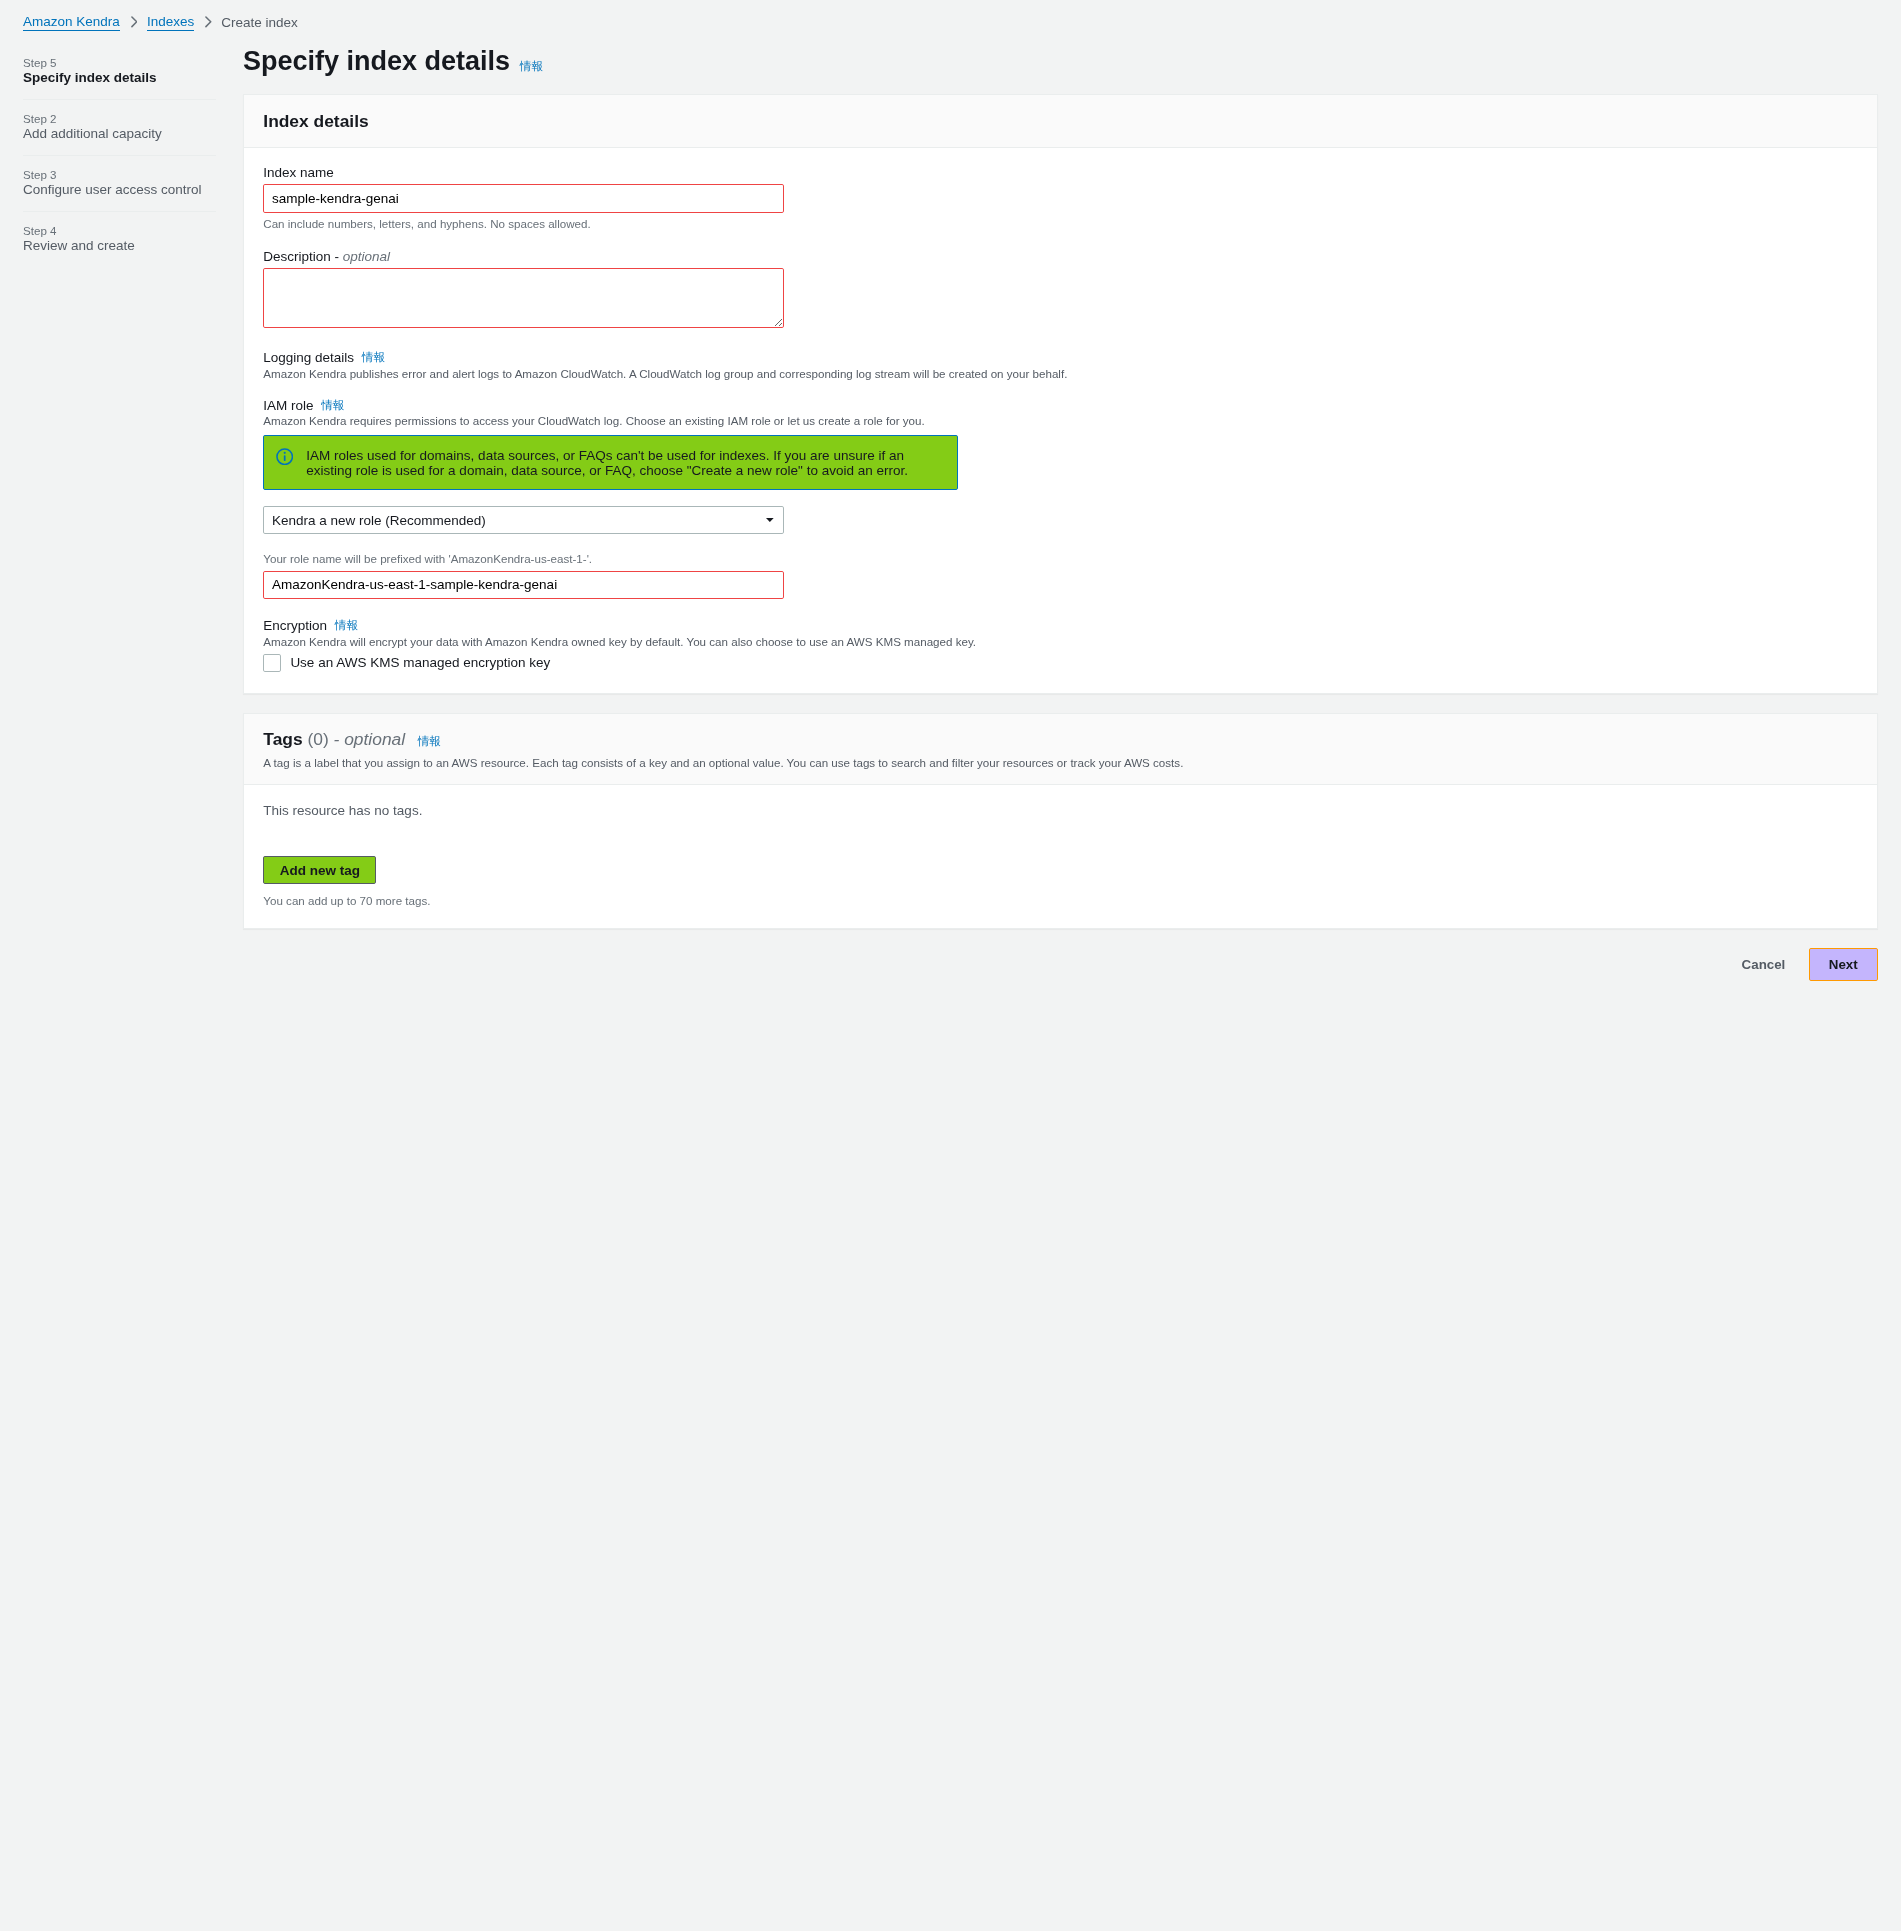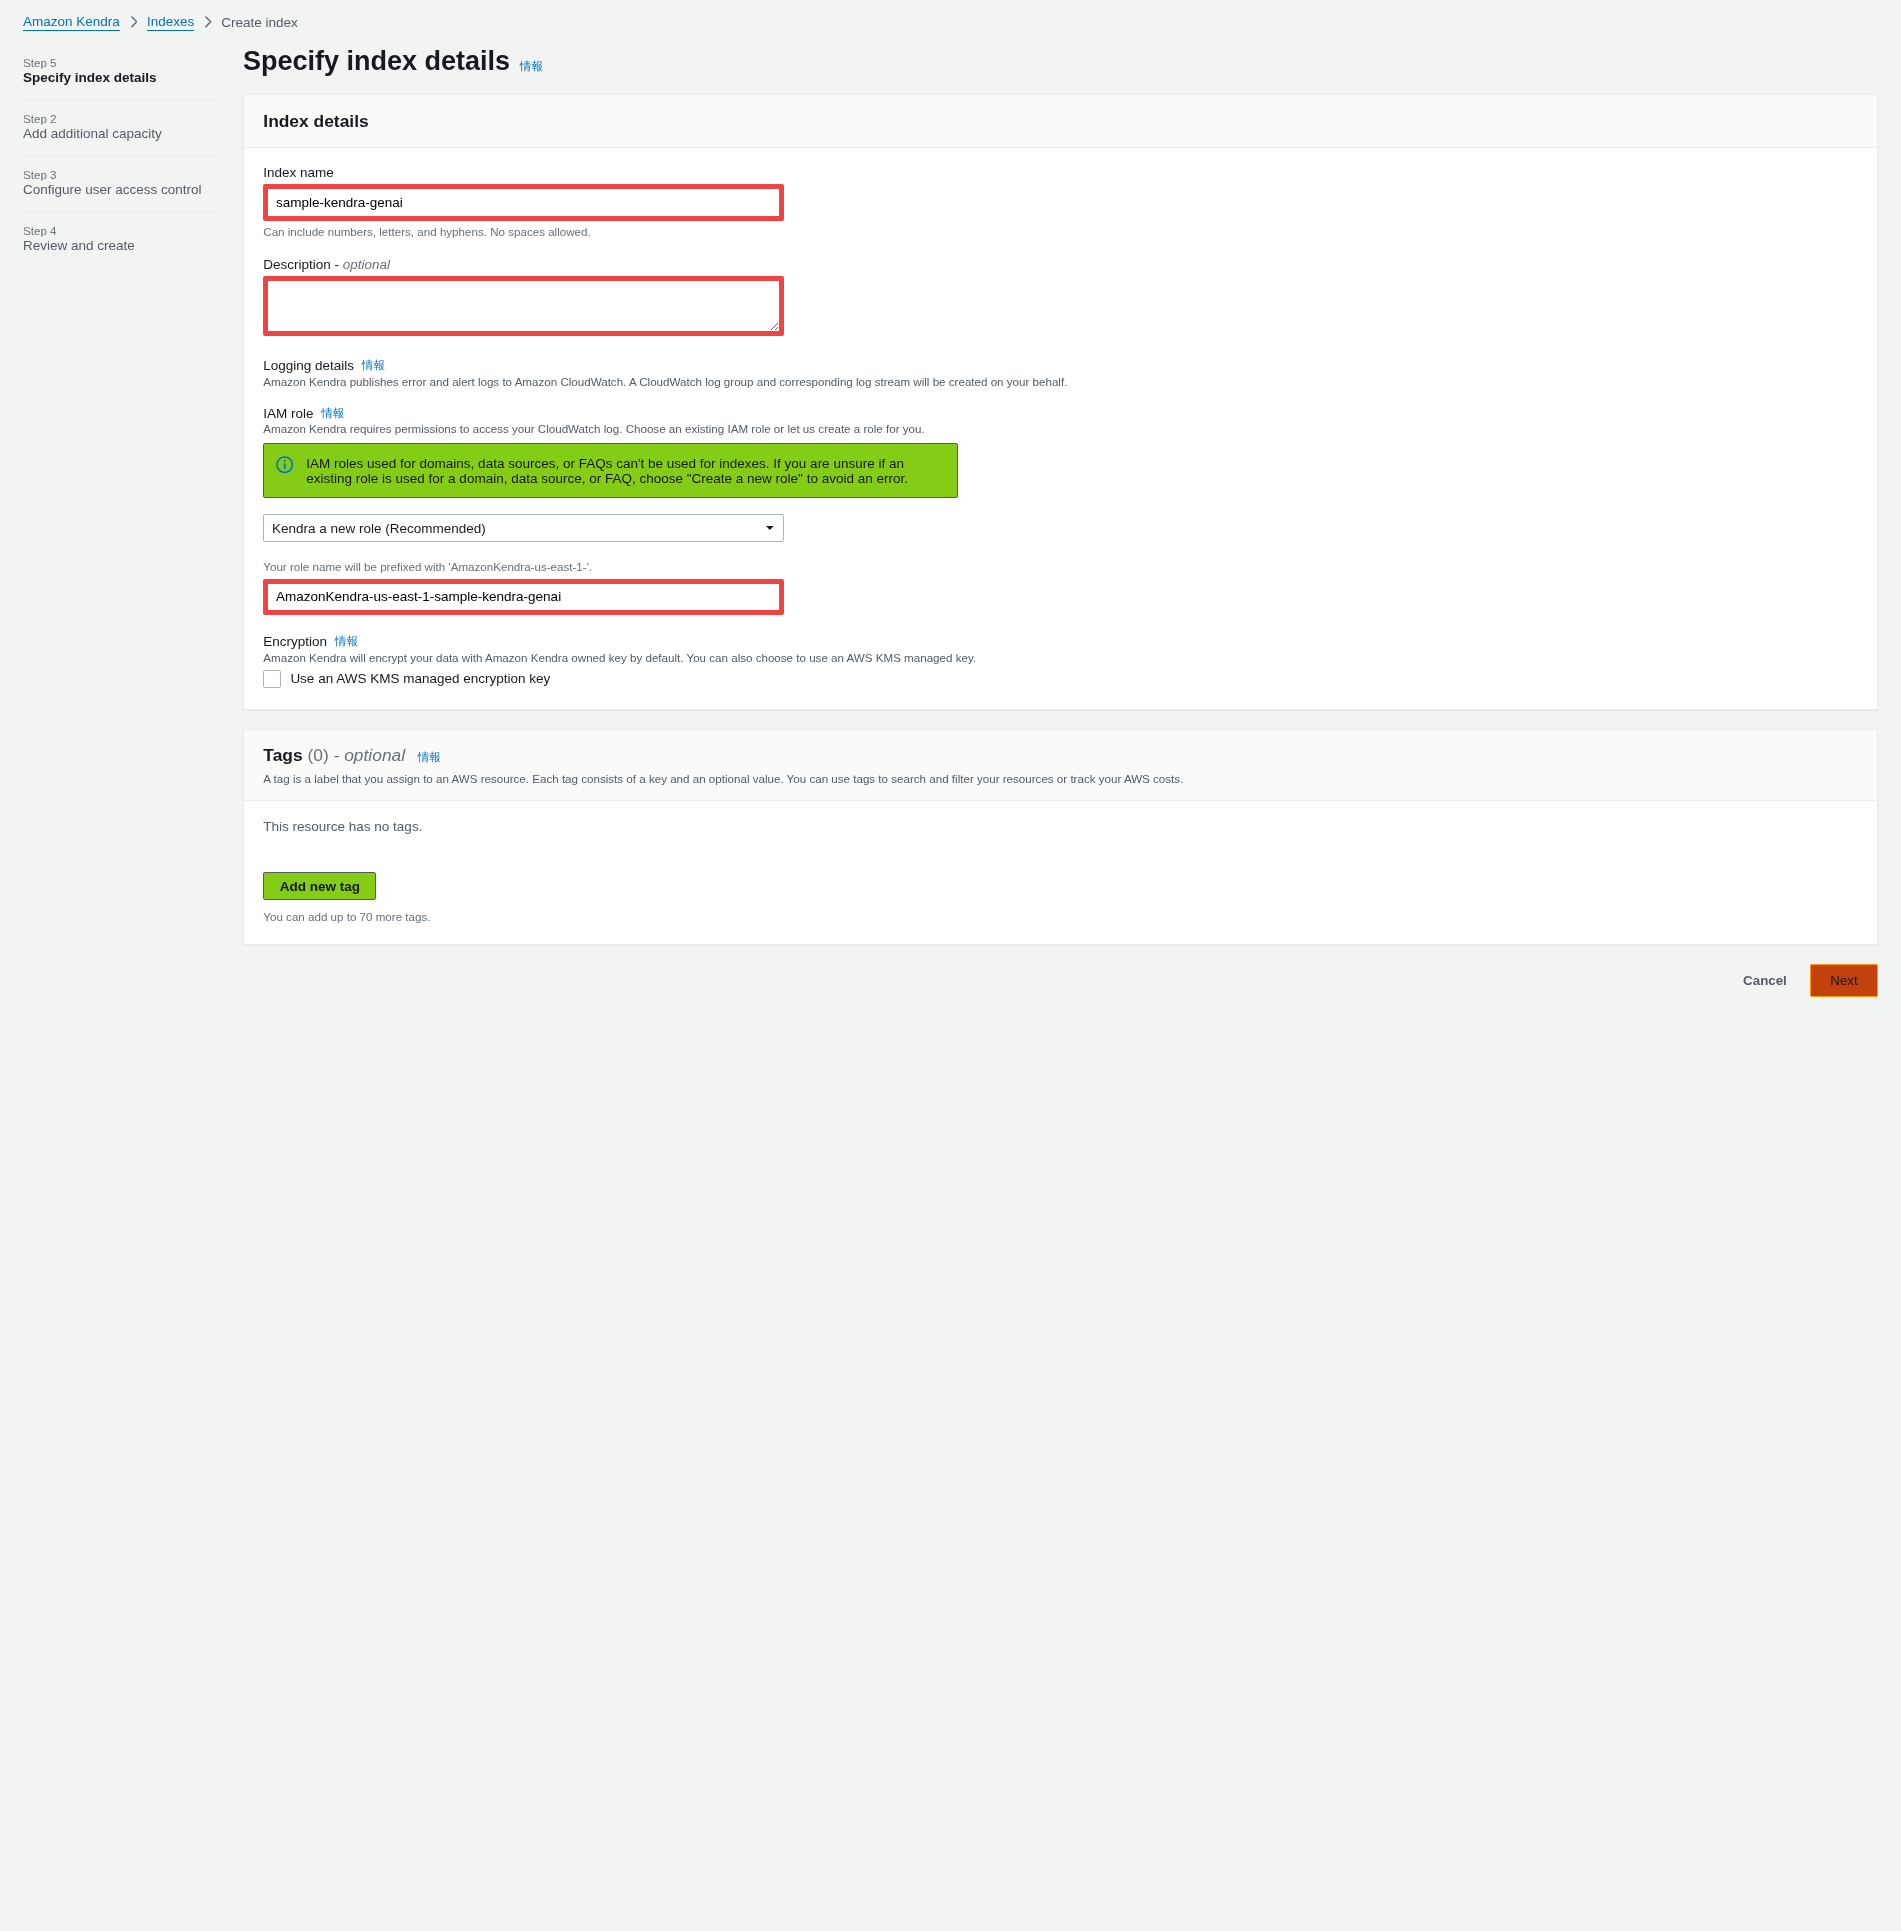--- a/index.html
+++ b/index.html
@@ -77,21 +77,21 @@
   
   .field { margin-bottom: 19.3px; }
   .field:last-child { margin-bottom: 0; }
   .flabel { font-size: 13.5px; font-weight: 400; color: #16191f; margin-bottom: 3.9px; display:block;}
   .flabel .optional-inline { font-style: italic; color: #687078; }
   .fhint { font-size: 11.6px; color: #687078; margin-top: 3.9px; }
   input[type="text"].tinput, textarea.tinput {
     width: 521px;
     max-width: 100%;
     box-sizing: border-box;
-    border: 5px solid #ef4444;
+    border: 1px solid #ef4444;
     border-radius: 1.9px;
     padding: 5.8px 7.7px;
     font-size: 13.5px;
     font-family: inherit;
   }
   textarea.tinput { height: 60px; resize: both; width: 521px;}
   .select-wrap {
     position: relative;
     width: 521px;
   }
@@ -142,24 +142,24 @@
     font-weight: 700;
     font-size: 13.5px;
     padding: 5.8px 15.4px;
     border-radius: 1.9px;
     cursor: pointer;
   }
   .btn-link {
     border: none; background: transparent; color: #545b64; font-weight: 700; padding: 7.7px 13.5px; cursor:pointer;
   }
   .btn-primary {
-    background: #c2410c;
+    background: #c4b5fd;
     border: 1px solid #ff9900;
     color: #16191f;
-    font-weight: 400;
+    font-weight: 700;
     padding: 7.7px 19.3px;
     border-radius: 1.9px;
     cursor:pointer;
     text-align:center;
   }
   
   .footer-actions {
     display: flex;
     justify-content: flex-end;
     gap: 9.7px;

